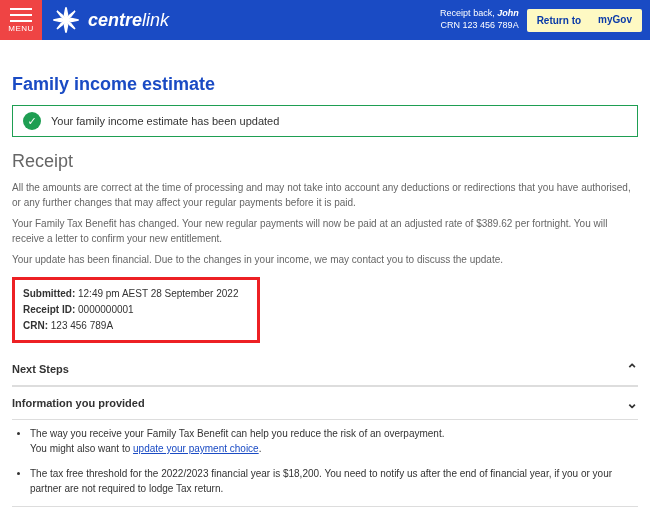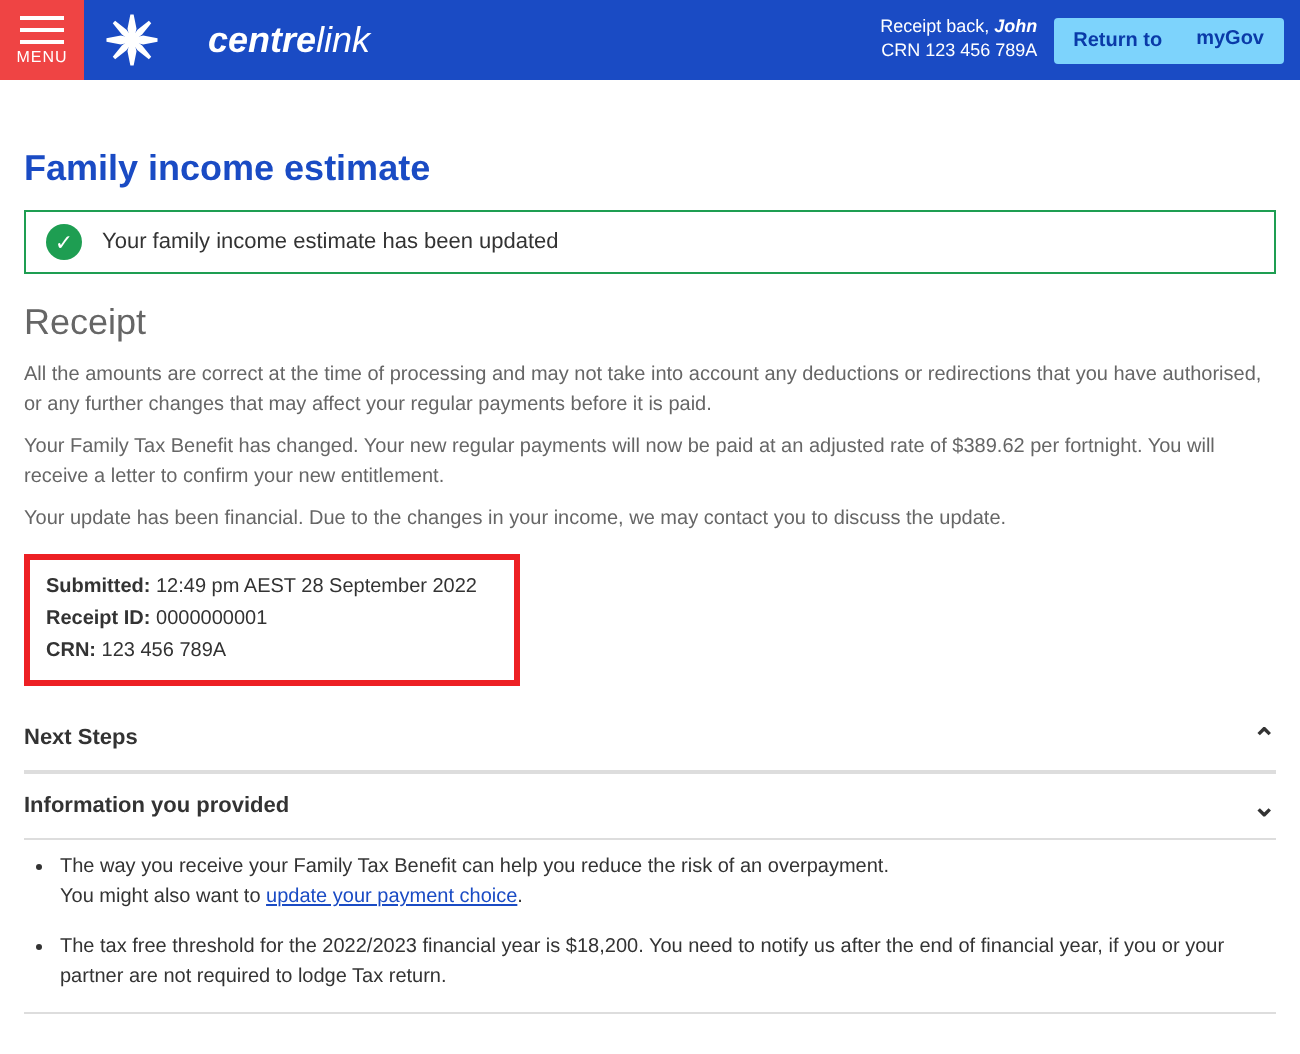--- a/index.html
+++ b/index.html
@@ -2,28 +2,28 @@
 <html><head>
 <meta charset="utf-8">
 <style>
   * { box-sizing: border-box; }
   body { margin: 0; font-family: Arial, Helvetica, sans-serif; font-size: 11px; color: #333; width: 650px; }
   .header { background: #1a4bc4; display: flex; align-items: center; height: 40px; color: #fff; }
   .menu-btn { background: #ef4444; width: 42px; height: 40px; display: flex; flex-direction: column; align-items: center; justify-content: center; cursor: pointer; }
   .menu-btn .bars { width: 22px; height: 14px; display: flex; flex-direction: column; justify-content: space-between; }
   .menu-btn .bars span { display: block; height: 2px; background: #fff; }
   .menu-btn .menu-label { font-size: 8px; margin-top: 2px; letter-spacing: 0.5px; }
-  .logo-wrap { display: flex; align-items: center; margin-left: 10px; gap: 16px; }
+  .logo-wrap { display: flex; align-items: center; margin-left: 10px; }
   .logo-wrap svg { width: 28px; height: 28px; }
   .brand { font-size: 18px; font-weight: 300; margin-left: 8px; font-style: italic; }
   .brand b { font-weight: 700; font-style: italic; }
   .header-right { margin-left: auto; display: flex; align-items: center; padding-right: 8px; }
   .welcome { text-align: right; font-size: 9px; line-height: 1.3; margin-right: 8px; }
   .welcome b { font-weight: 700; font-style: italic; }
-  .return-btn { background: #7dd3fc; color: #0a3aa8; padding: 6px 10px; font-size: 10px; font-weight: 700; border-radius: 2px; display: flex; align-items: center; cursor: pointer; }
+  .return-btn { background: #fef9c3; color: #0a3aa8; padding: 6px 10px; font-size: 10px; font-weight: 700; border-radius: 2px; display: flex; align-items: center; cursor: pointer; }
   .return-btn .mygov { display: flex; flex-direction: row; line-height: 0.8; margin-left: 17px; font-size: 10px; }
   .content { padding: 26px 12px; }
   h1 { font-size: 18px; font-weight: 700; color: #1a4bc4; margin: 8px 0 10px; }
   .alert-success { border: 1px solid #1e9e52; display: flex; align-items: center; padding: 6px 10px; margin-bottom: 14px; }
   .alert-success .icon-wrap { width: 18px; height: 18px; background: #1e9e52; border-radius: 50%; color: #fff; display: flex; align-items: center; justify-content: center; font-size: 11px; margin-right: 10px; flex-shrink: 0; }
   h2.receipt { font-size: 18px; font-weight: 400; color: #666; margin: 8px 0; }
   p.body-text { color: #666; margin: 6px 0; line-height: 1.5; font-size: 10px; }
   .receipt-box { border: 3px solid #ed2024; padding: 6px 8px; margin: 10px 0; line-height: 1.6; font-size: 10px; width: 248px; }
   .divider { border: none; border-top: 1px solid #ddd; margin: 8px 0; }
   .accordion { display: flex; justify-content: space-between; align-items: center; padding: 8px 0; font-weight: 700; font-size: 11px; cursor: pointer; border-bottom: 1px solid #ddd; }

